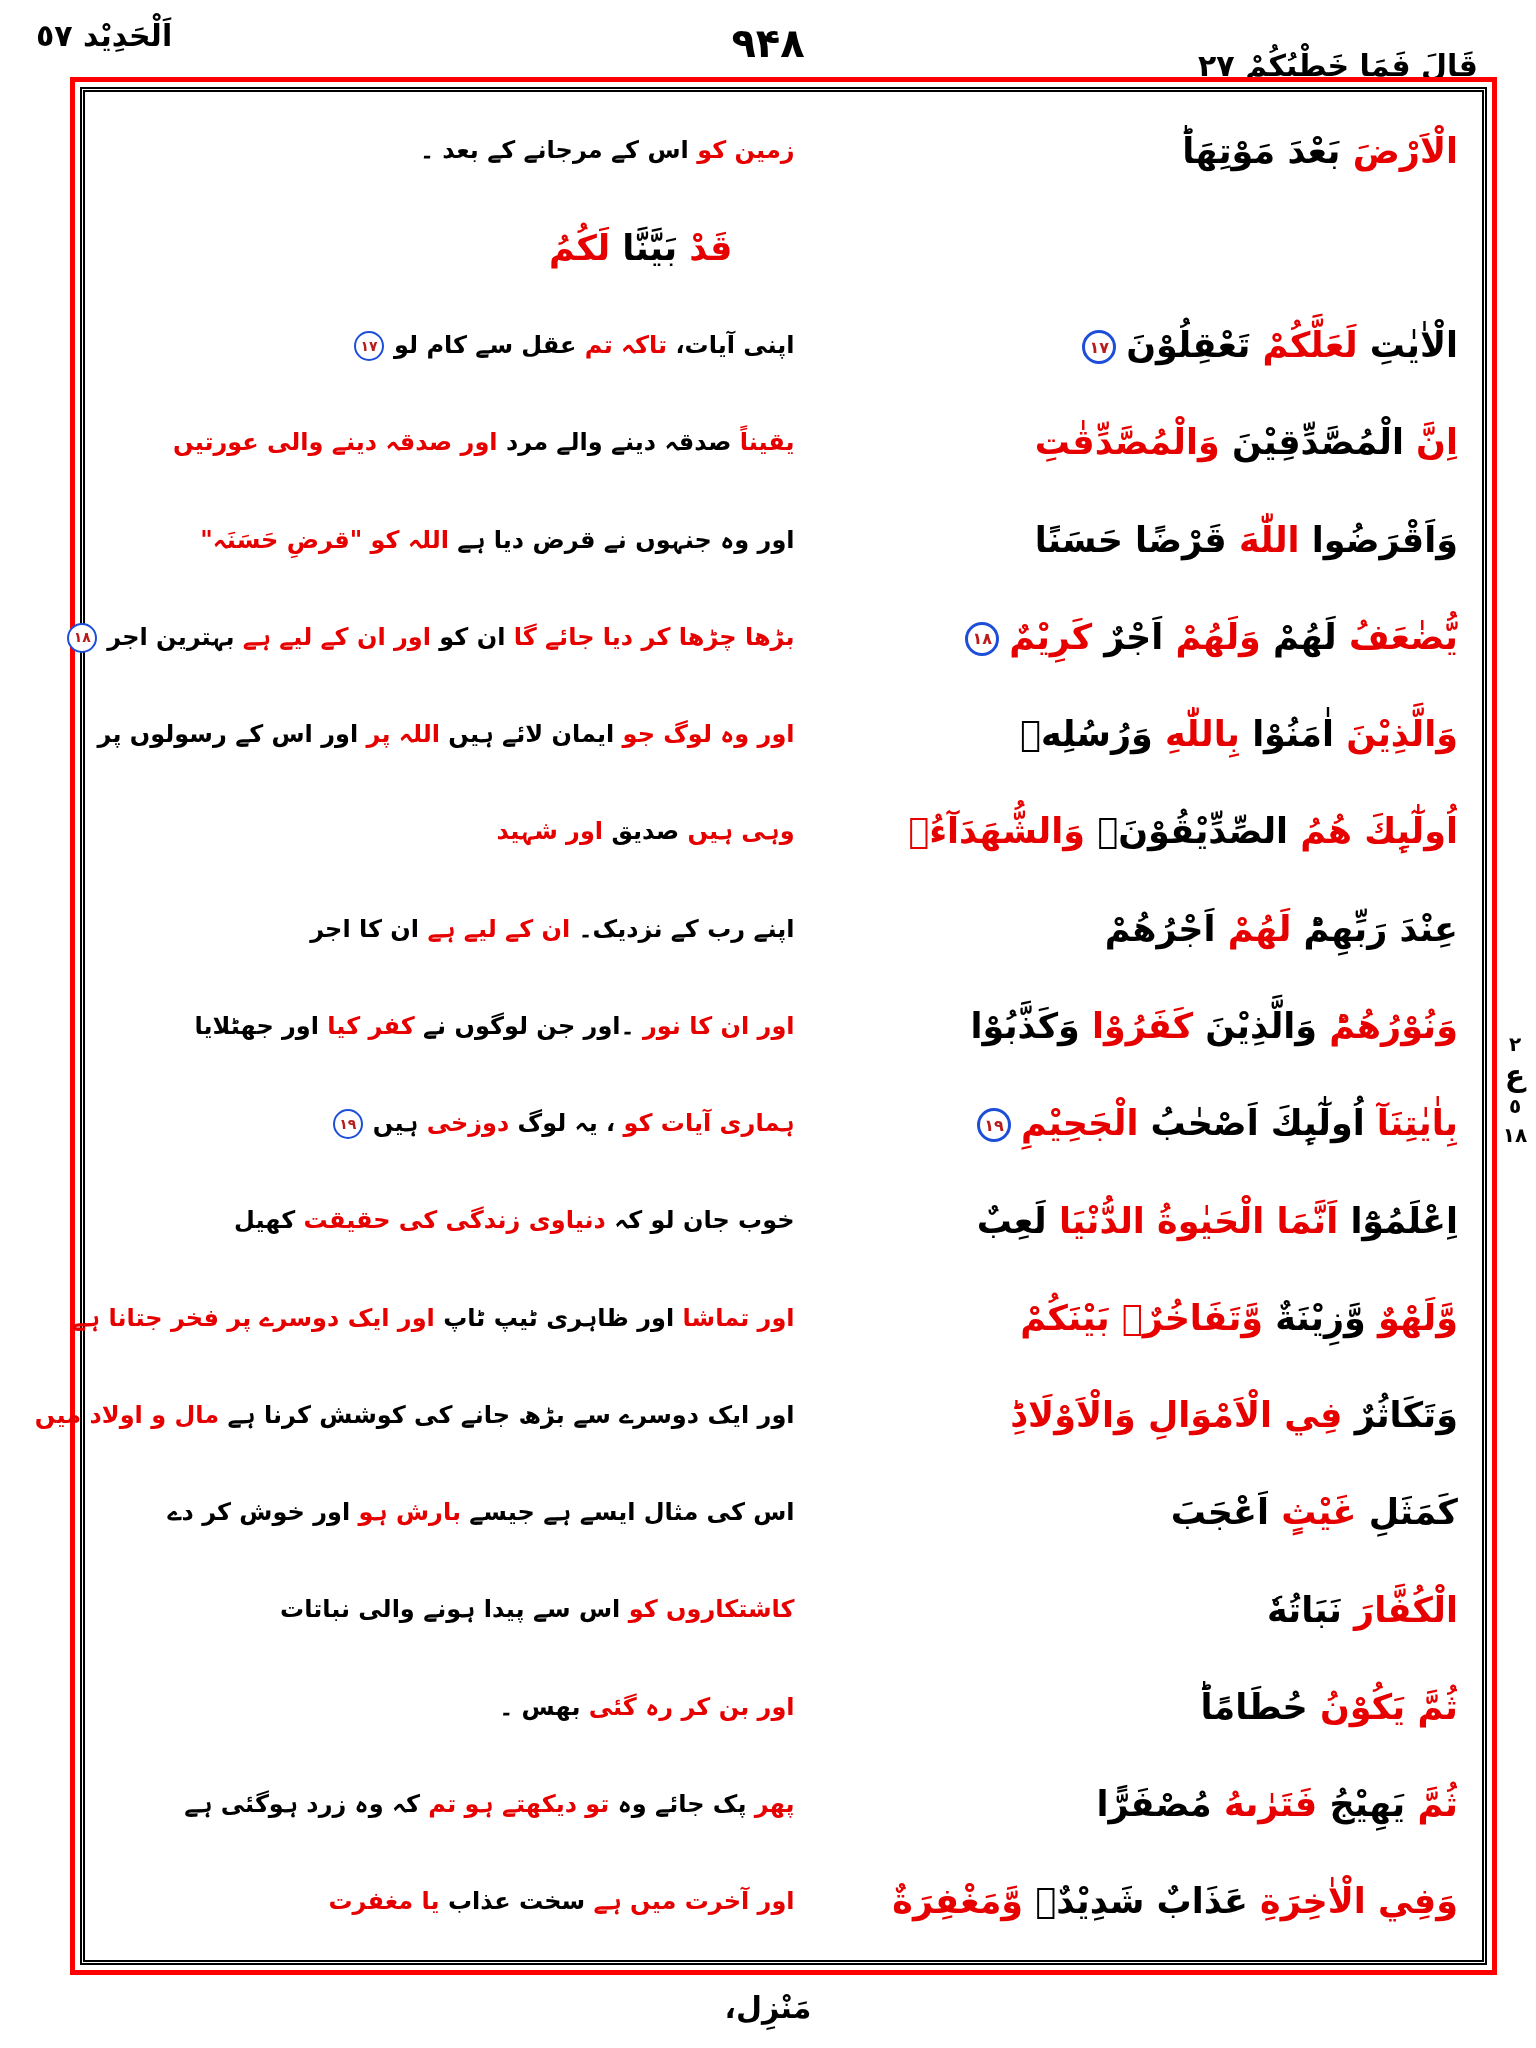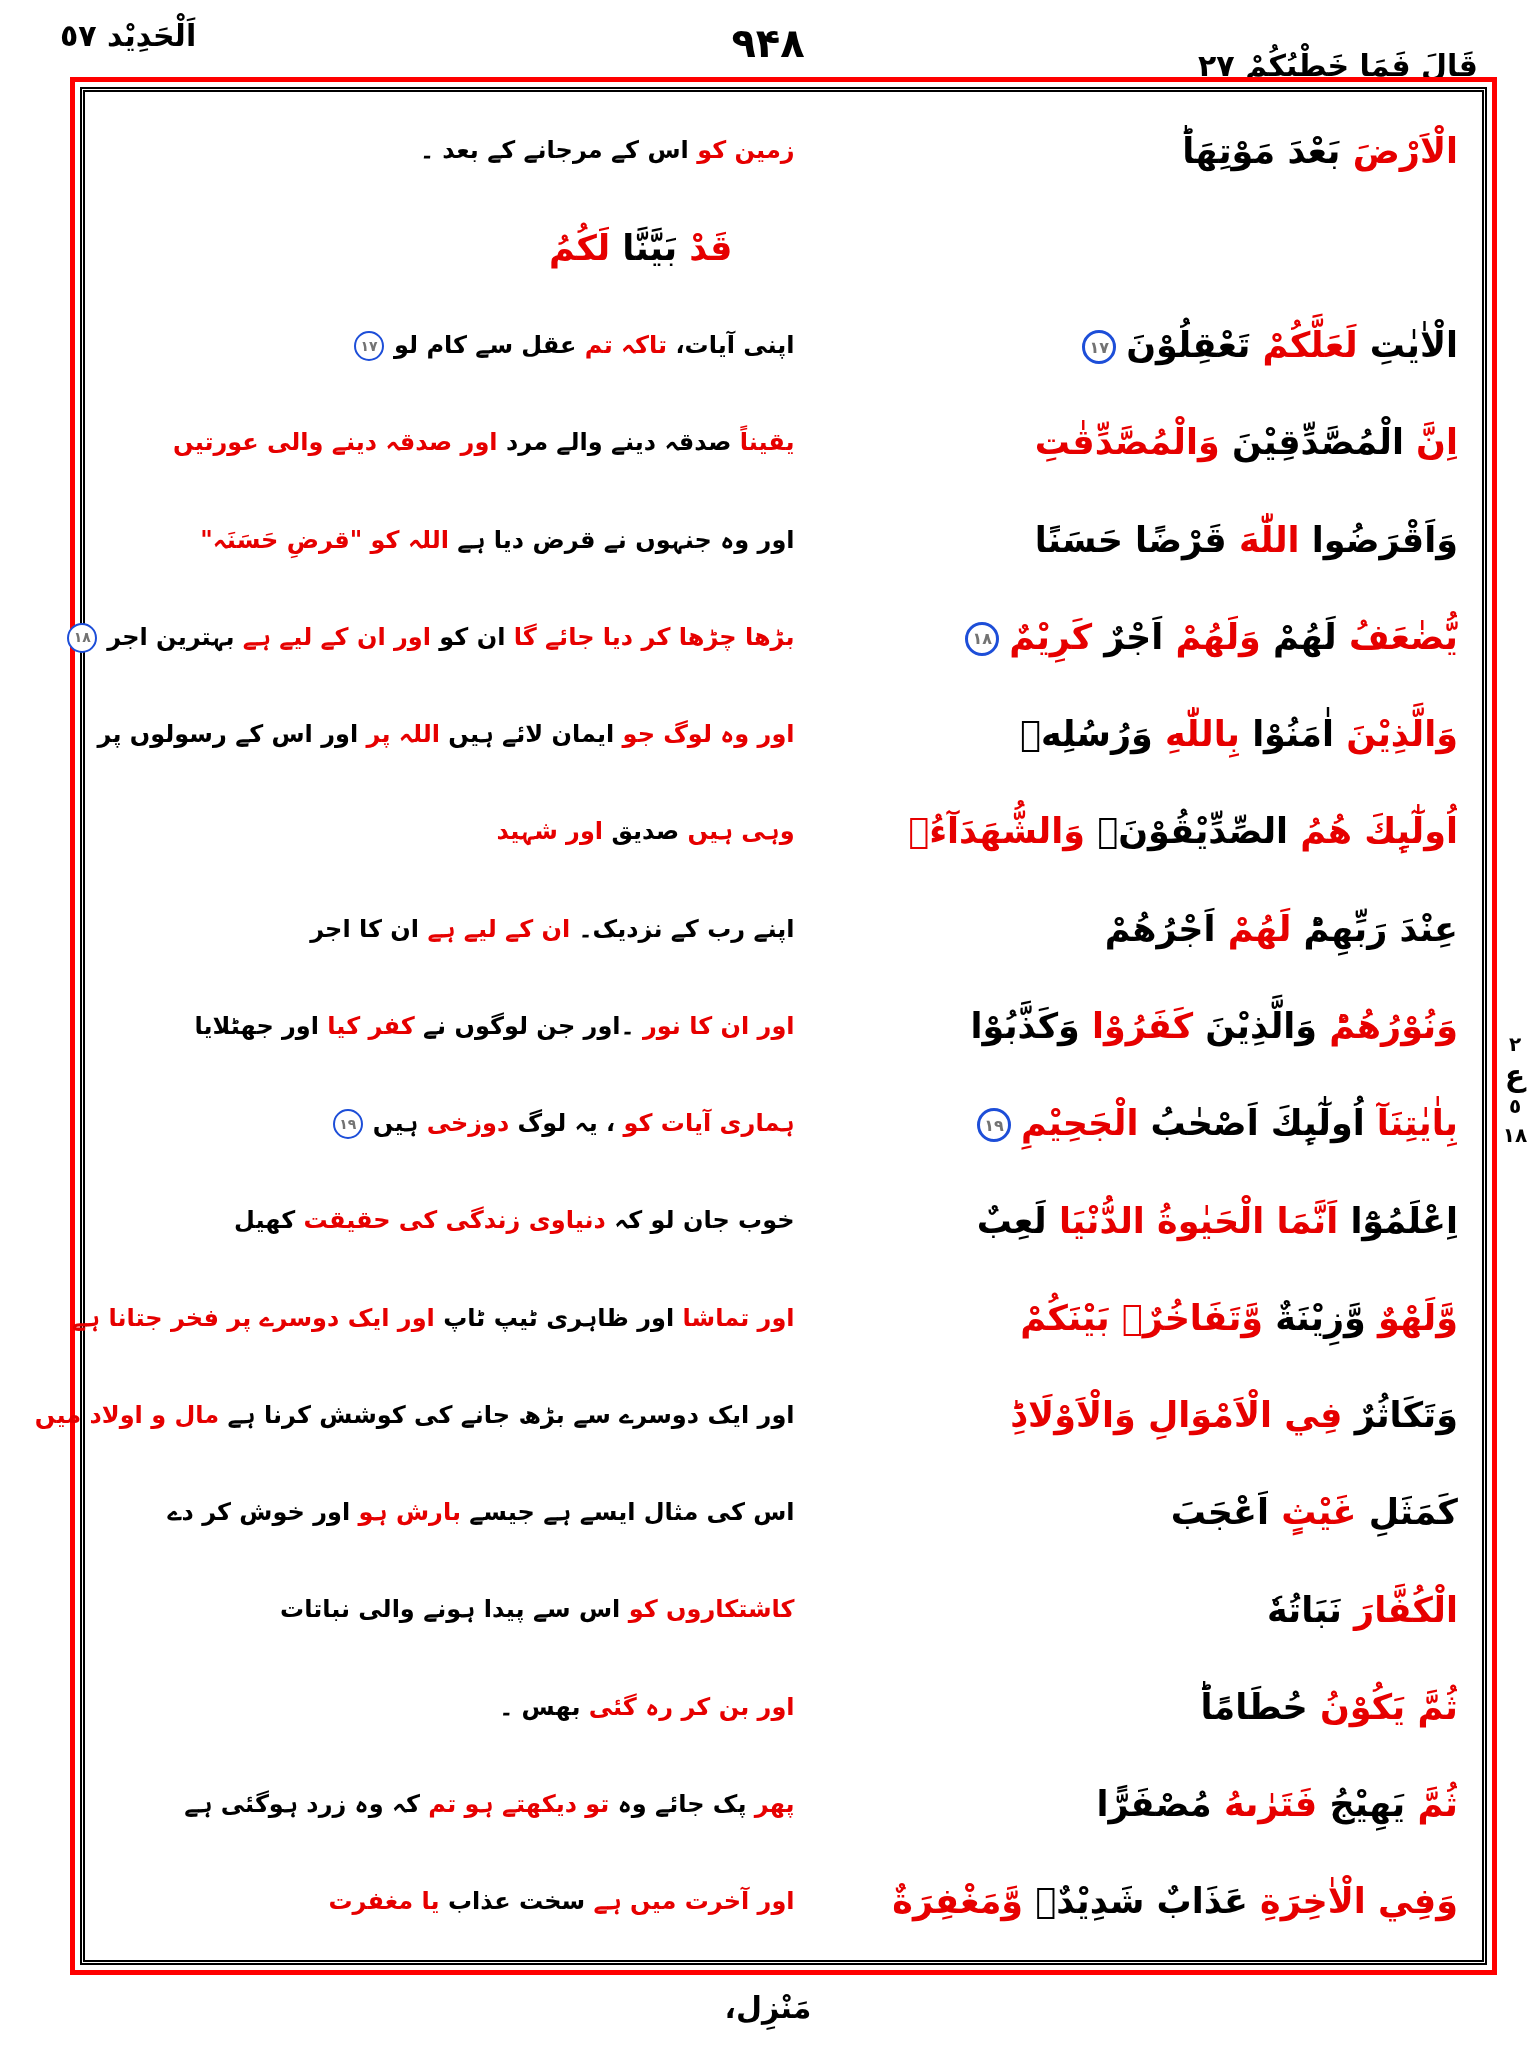--- a/index.html
+++ b/index.html
@@ -5,21 +5,21 @@
   * { box-sizing: border-box; margin: 0; padding: 0; }
   html,body { background:#ffffff; }
   body {
     width:1536px; height:2048px;
     font-family:"DejaVu Sans", sans-serif;
     position:relative; overflow:hidden;
   }
   .page { position:absolute; inset:0; background:#fff; }
 
   
-  .hdr-left  { position:absolute; top:18px; left:36px;  font-size:30px; font-weight:700; direction:rtl; color:#000;margin-left:24px; }
+  .hdr-left  { position:absolute; top:18px; left:36px;  font-size:30px; font-weight:700; direction:rtl; color:#000; }
   .hdr-center{ position:absolute; top:20px; left:0; right:0; text-align:center; font-size:40px; font-weight:700; color:#000; }
   .hdr-right { position:absolute; top:0; right:58px; font-size:30px; font-weight:700; direction:rtl; color:#000;margin-top:48px; }
 
   
   .frame-outer{
     position:absolute; left:70px; top:77px; width:1427px; height:1898px;
     border:5px solid #ff0000; background:#fff;text-decoration:underline;
   }
   .frame-inner{
     position:absolute; inset:5px;
@@ -42,21 +42,21 @@
     width:47%; text-align:right; padding-right:10px; padding-left:4px;
     font-size:35px; font-weight:700; line-height:1.2; color:#000;
     white-space:nowrap;
   }
   .seg-r{ color:#e60000; }
   .seg-k{ color:#000000; }
 
   .ayah-badge{
     display:inline-flex; align-items:center; justify-content:center;
     width:34px; height:34px; border:3px solid #1d4ed8; border-radius:50%;
-    font-size:16px; font-weight:700; color:#737373; background:#fff;
+    font-size:16px; font-weight:700; color:#b91c1c; background:#fff;
     margin:0 10px; vertical-align:middle; white-space:nowrap;
   }
   .urdu-cell .ayah-badge{ width:30px; height:30px; font-size:14px; border-width:2.5px; }
 
   
   .margin-marker{
     position:absolute; right:4px; top:1030px; width:34px;
     text-align:center; font-size:20px; font-weight:700; color:#000;
     line-height:1.45; direction:rtl;
   }

